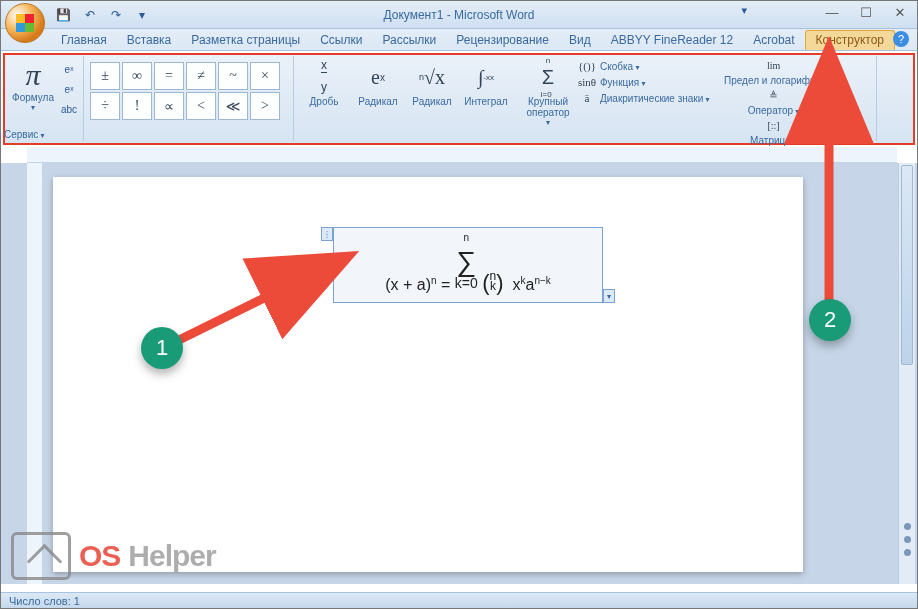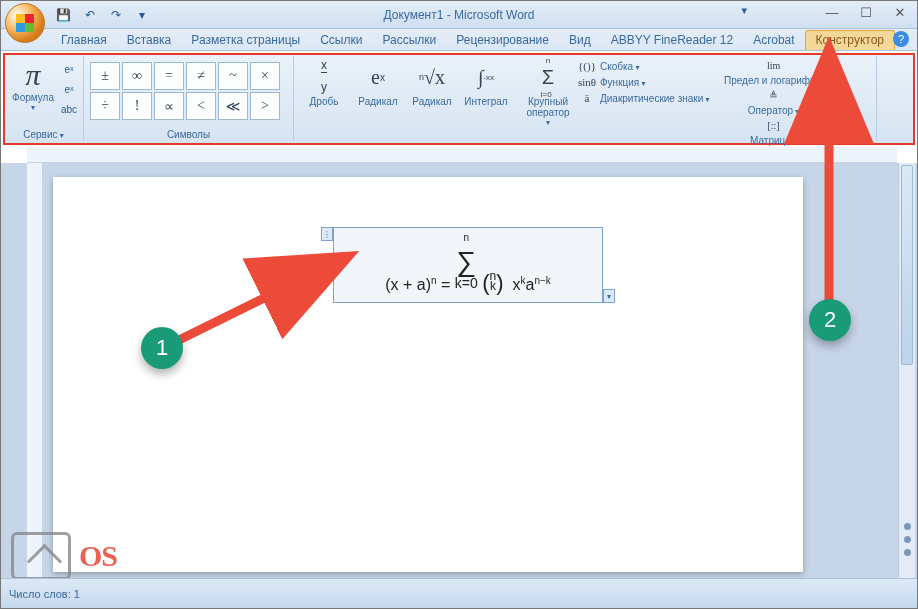--- a/index.html
+++ b/index.html
@@ -18,21 +18,21 @@
 
 
 .menubar { height: 22px; background: linear-gradient(#e4edf7,#dbe8f5); display: flex; align-items: flex-end; padding-left: 50px; border-bottom: 1px solid #a9c3de; position: relative; }
 .tab { padding: 2px 10px 3px; font-size: 12px; color: #3a6a9f; cursor: default; }
 .tab.active { background: #f4d89a; border: 1px solid #e1a93a; border-bottom: none; border-radius: 3px 3px 0 0; color: #8a5a1a; }
 .help-ic { position:absolute; right:8px; top:2px; width:16px; height:16px; border-radius:50%; background:#3b8de3; color:#fff; font-size:11px; text-align:center; line-height:16px; }
 
 
 .ribbon { height: 90px; background: linear-gradient(#eaf1f9,#d6e4f2); border-bottom: 1px solid #a9c3de; position: relative; margin:3px; outline:2px solid #e63a2a; outline-offset:-1px; }
 .group { position: absolute; top: 2px; bottom: 2px; border-right: 1px solid #b8cde2; }
-.group-label { position: absolute; bottom: 1px; left: 0; right: 0; text-align: center; font-size: 10px; color: #3a6a9f; }
+.group-label { position: absolute; bottom: 1px; left: 0; right: 0; font-size: 10px; color: #3a6a9f; }
 .g1 { left: 0; width: 80px; }
 .g2 { left: 80px; width: 210px; }
 .g3 { left: 290px; width: 583px; }
 
 .big-btn { position: absolute; top: 2px; text-align: center; font-size: 10px; color: #3a6a9f; }
 .pi-box { left: 6px; width: 46px; }
 .pi-box .ic { font-family: serif; font-size: 30px; color: #345; font-style: italic; }
 .side-ic { position:absolute; left:56px; top:4px; display:flex; flex-direction:column; gap:2px;}
 .side-ic span{ width:18px; height:18px; font-size:10px; display:flex; align-items:center; justify-content:center; color:#2a5a9a; border:1px solid transparent;}
 
@@ -63,27 +63,27 @@
 .eq-box sup, .eq-box sub { font-size: 10px; }
 
 .vscroll { position:absolute; right:2px; top:0; bottom:0; width:17px; background:#e3ecf6; border-left:1px solid #b8cde2;}
 .vscroll .thumb{ position:absolute; left:2px; right:2px; top:2px; height:200px; background:linear-gradient(#dbe8f5,#bcd3ea); border:1px solid #9fb8d1; border-radius:2px;}
 
 
 .arrow { position: absolute; pointer-events: none; }
 .circ-num { position: absolute; width: 42px; height: 42px; border-radius: 50%; background: #1a9b78; color: #fff; font-size: 22px; display: flex; align-items: center; justify-content: center; font-weight: 400; box-shadow: 0 5px 10px rgba(0,0,0,.3); }
 
 
-.status { position: absolute; left: 0; right: 0; bottom: 0; height: 30px; background: linear-gradient(#dce9f6,#c5d8ec); border-top: 1px solid #a9c3de; font-size: 11px; color: #3a6a9f; display: flex; align-items: center; padding: 0 8px; }
+.status { position: absolute; left: 0; right: 0; bottom: 0; height: 16px; background: linear-gradient(#dce9f6,#c5d8ec); border-top: 1px solid #a9c3de; font-size: 11px; color: #3a6a9f; display: flex; align-items: center; padding: 0 8px; }
 
 
 .wm { position: absolute; left: 10px; bottom: 28px; display: flex; align-items: center; gap: 8px; opacity: .8; }
 .wm .sq { width: 60px; height: 48px; border: 3px solid #888; border-radius: 6px; position: relative; }
 .wm .sq::after { content:""; position:absolute; width:22px; height:22px; border-left:3px solid #888; border-top:3px solid #888; transform:rotate(45deg); left:18px; top:14px;}
-.wm .t1 { font-size: 30px; font-weight: 700; color: #e63a2a; font-family: Liberation Serif, serif; letter-spacing:-1px;}
+.wm .t1 { font-size: 30px; font-weight: 700; color: #e63a2a; font-family: Liberation Sans, sans-serif; letter-spacing:-1px;}
 .wm .t2 { font-size: 30px; font-weight: 700; color: #999; font-family: Arial; letter-spacing:-1px;}
 
 .dd::after { content:" ▾"; font-size:8px; color:#3a6a9f; }
 .side-dots { position:absolute; right:2px; bottom:28px; width:16px; display:flex; flex-direction:column; gap:6px; align-items:center;}
 .side-dots span{ width:7px; height:7px; border-radius:50%; background:#7a98ba;}
 .ruler-v { position:absolute; left:26px; top:0; bottom:0; width:16px; background:#eef4fb; border-right:1px solid #c3d5e7;}
 </style>
 </head>
 <body>
 
@@ -141,21 +141,20 @@
       <div class="cell">≠</div>
       <div class="cell">~</div>
       <div class="cell">×</div>
       <div class="cell">÷</div>
       <div class="cell">!</div>
       <div class="cell">∝</div>
       <div class="cell">&lt;</div>
       <div class="cell">≪</div>
       <div class="cell">&gt;</div>
     </div>
-    <div class="group-label">Символы</div>
   </div>
 
   <div class="group g3">
     <div class="struct">
       <div class="btn">
           <div class="ic">
             <span style="display:inline-block"><span style="border-bottom:1px solid #345;display:block;font-size:12px">x</span><span style="font-size:12px">y</span></span>
           </div>
           <div>Дробь</div>
         </div>
@@ -248,17 +247,18 @@
     </defs>
   <line x1="176" y1="340" x2="334" y2="262" stroke="#ed4b3a" stroke-width="9" marker-end="url(#ah)"></line>
   <line x1="828" y1="310" x2="828" y2="62" stroke="#ed4b3a" stroke-width="9" marker-end="url(#ah)"></line>
 </svg>
 <div class="circ-num" style="left:140px; top:326px">1</div>
 <div class="circ-num" style="left:808px; top:298px">2</div>
 
 <div class="wm">
   <div class="sq"></div>
   <span class="t1">OS</span>
+  <span class="t2">Helper</span>
 </div>
 
 <div class="status">
   <span>Число слов: 1</span>
 </div>
 
 </body></html>

